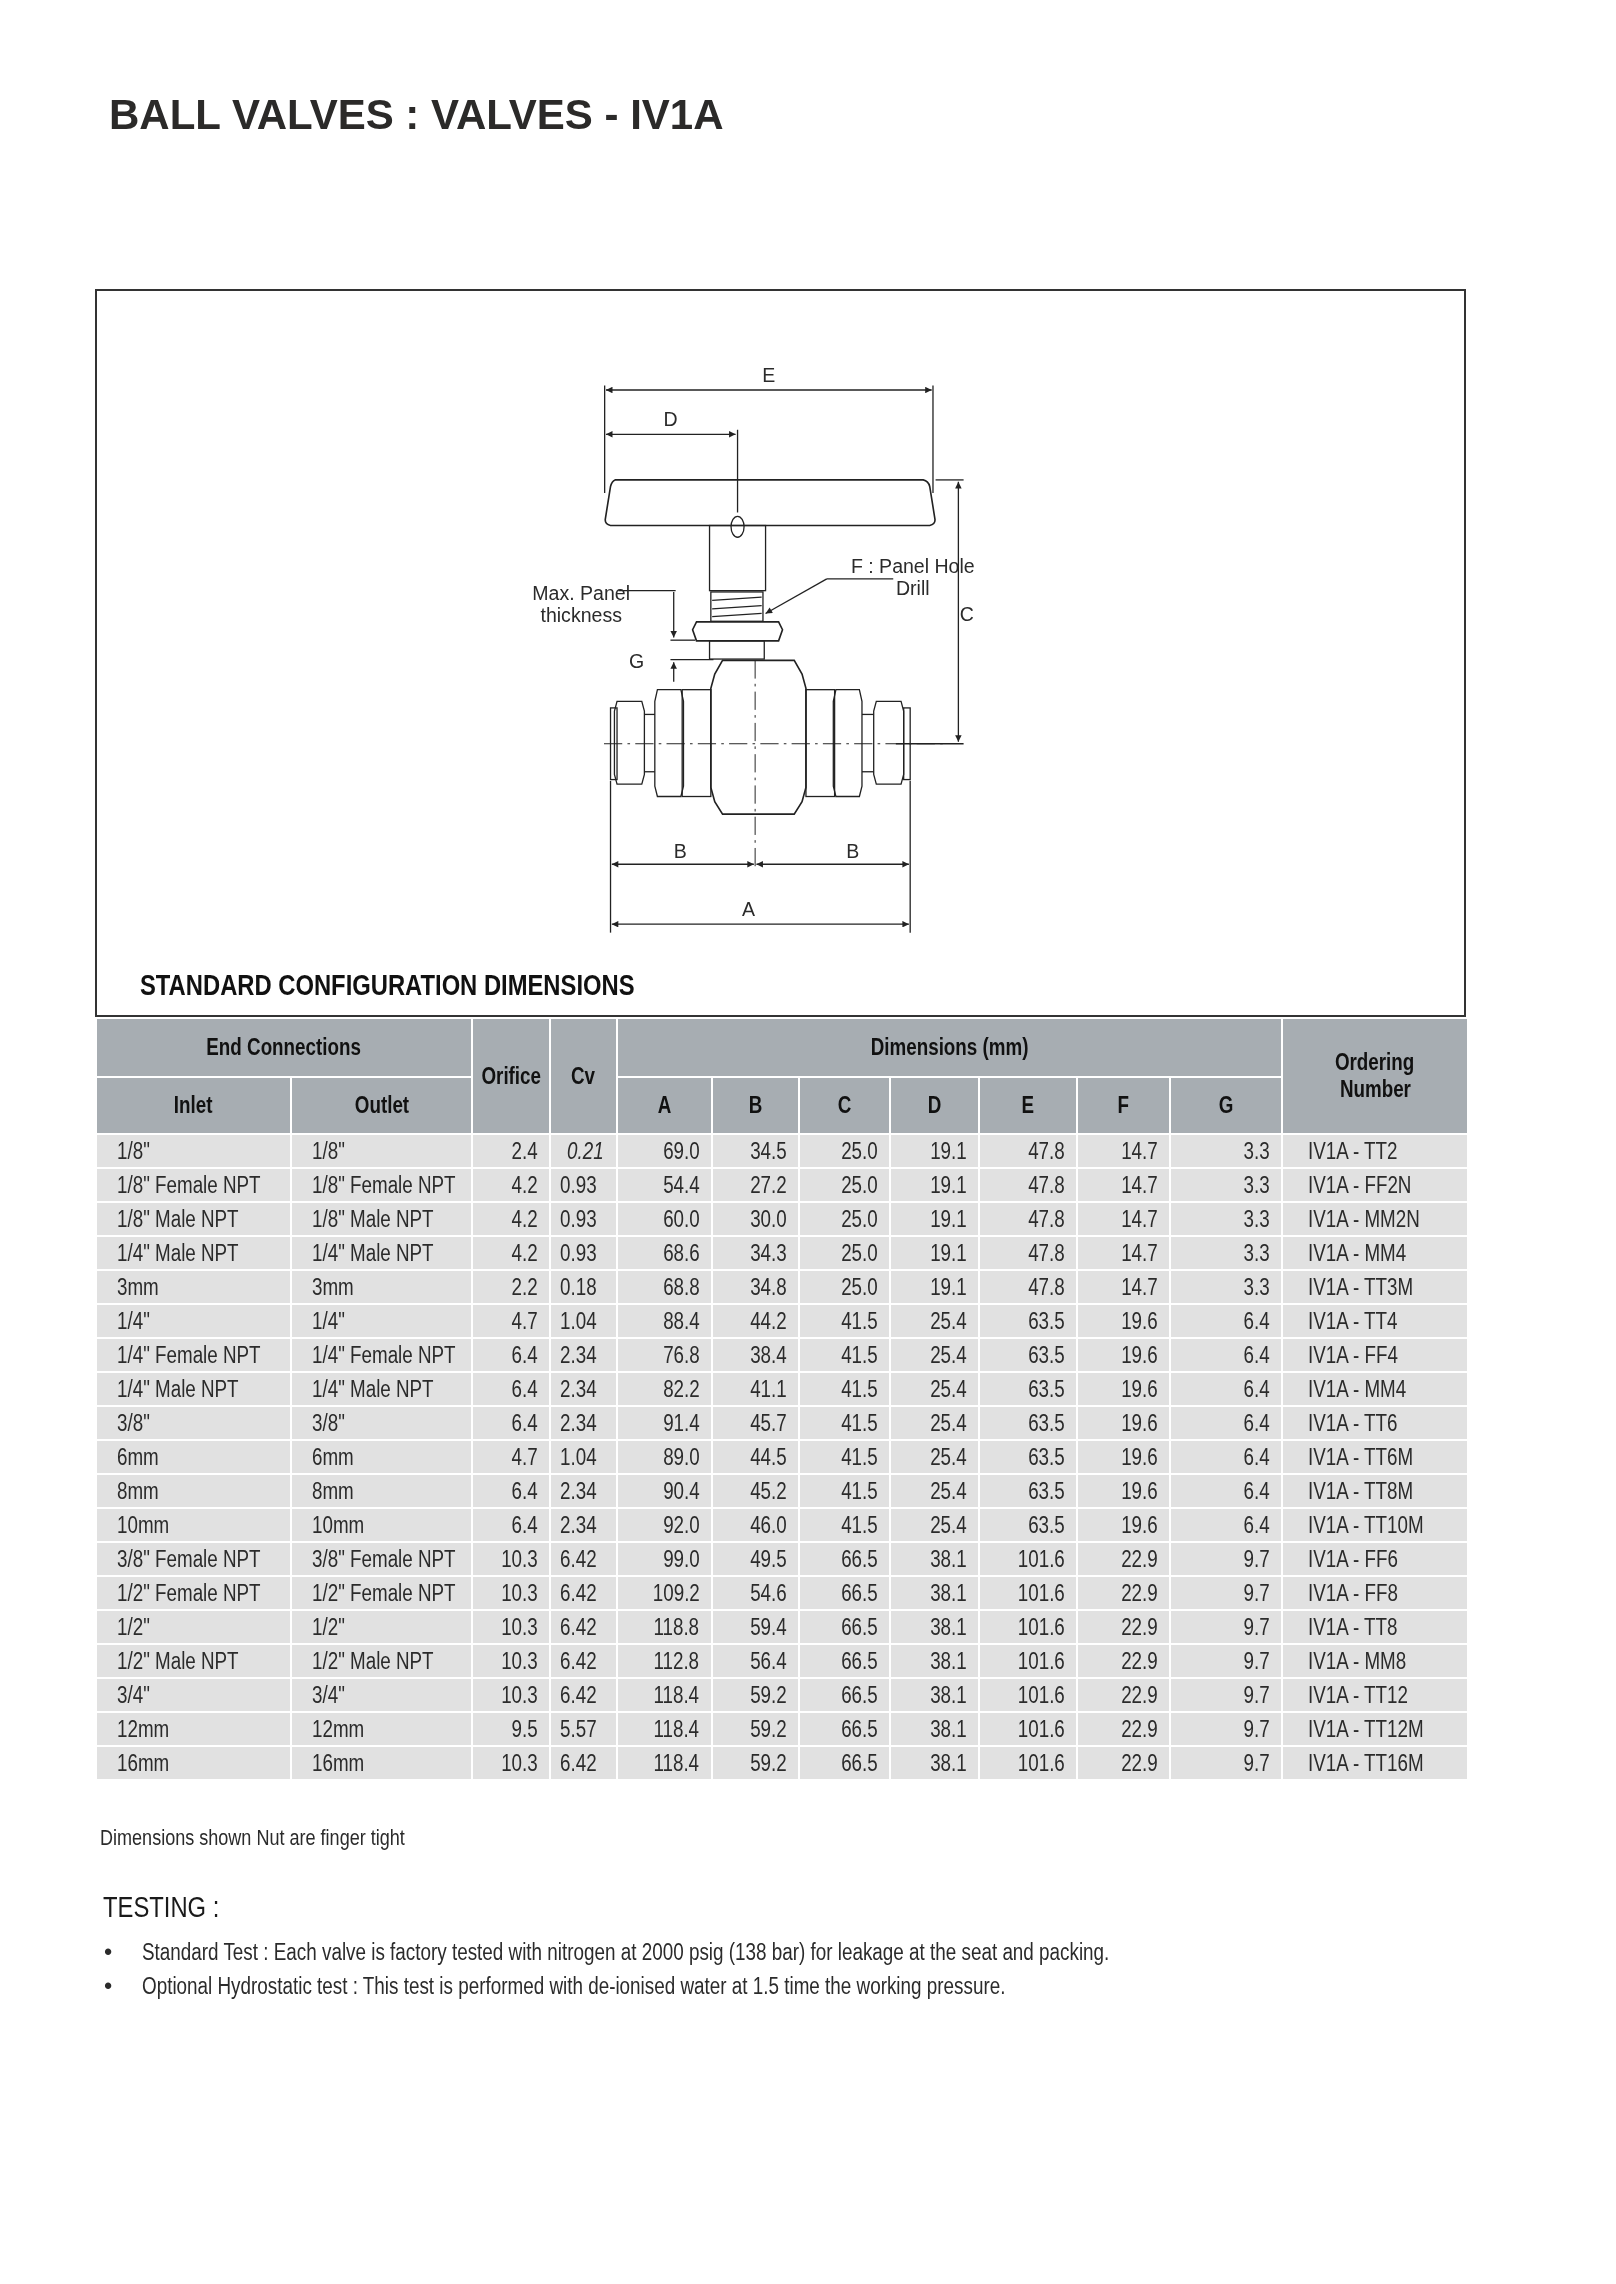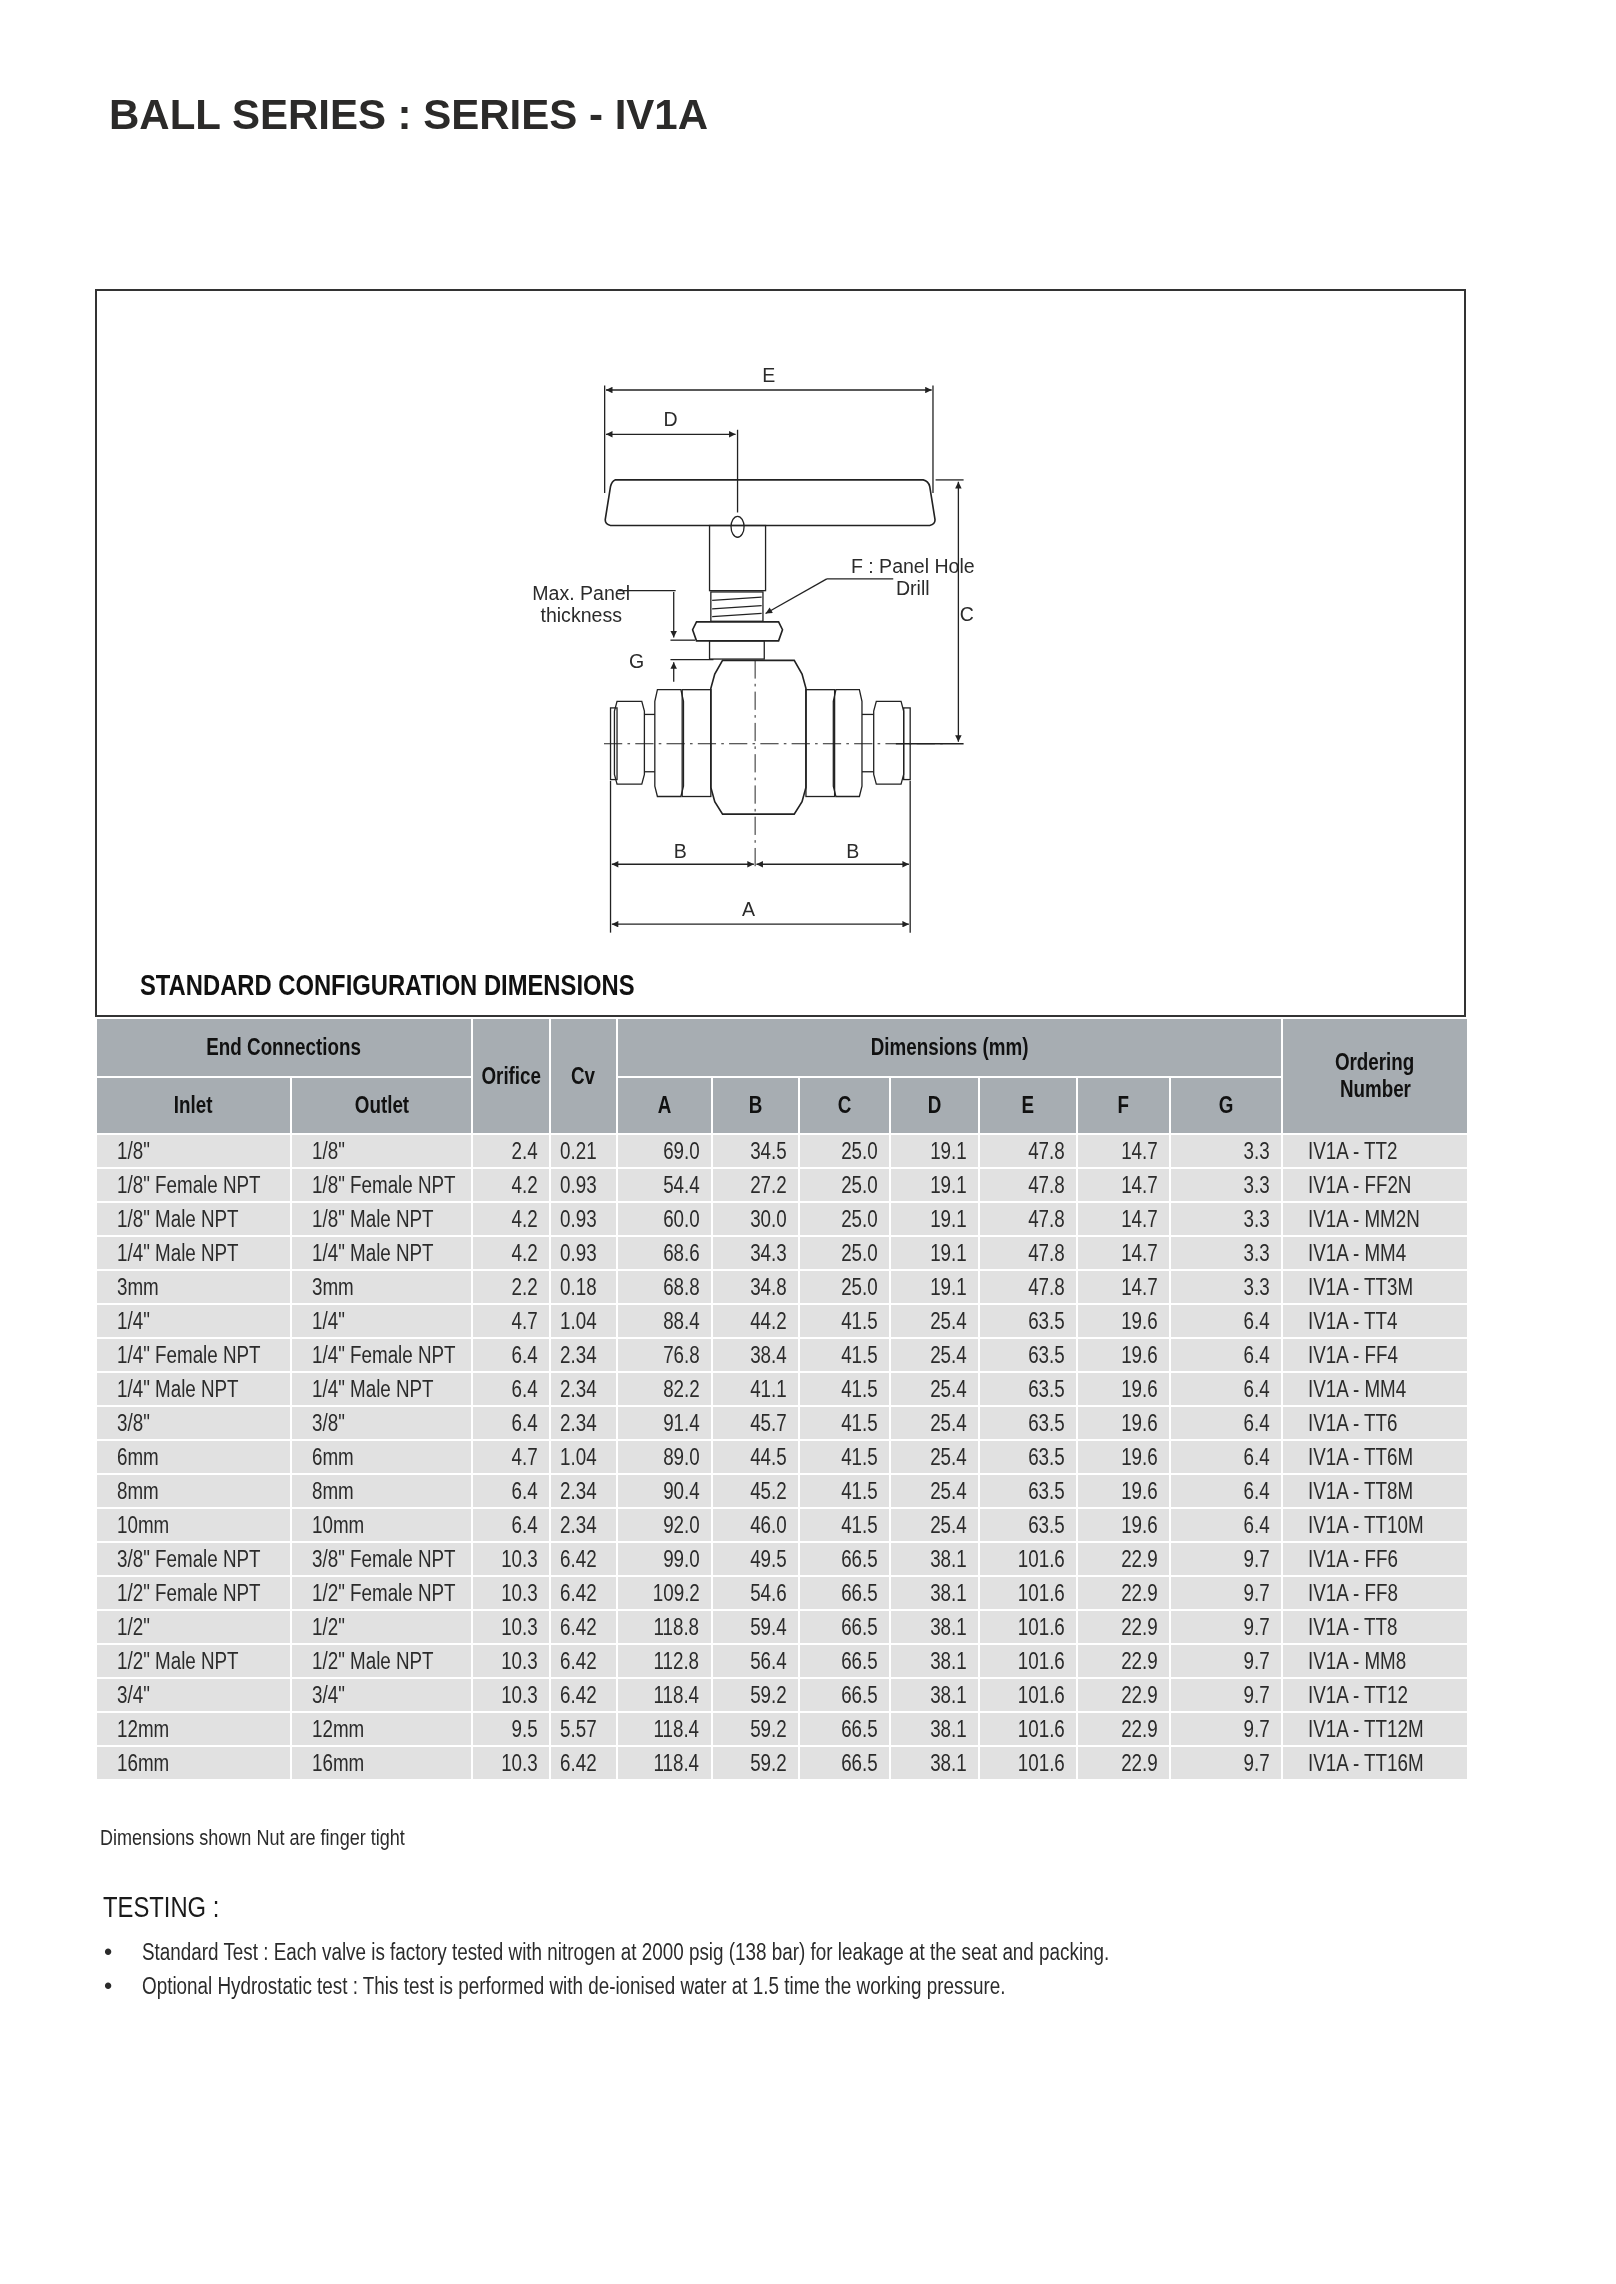--- a/index.html
+++ b/index.html
@@ -30,21 +30,21 @@
   .testing-h { position: absolute; left: 103px; top: 1891px; font-size: 29px; transform: scaleX(0.82);
                transform-origin: left top; color: #1a1a1a; white-space: nowrap; }
   .bullets { position: absolute; left: 104px; top: 1935px; margin: 0; padding: 0; list-style: none; }
   .bullets li { font-size: 23px; height: 34px; line-height: 34px; white-space: nowrap; position: relative; }
   .bullets .dot { position: absolute; left: 0; top: 0; font-size: 23.5px; }
   .bullets .txt { position: absolute; left: 38px; top: 0; transform: scaleX(0.82); transform-origin: left center; }
 </style>
 </head>
 <body>
 
-<div class="title">BALL SERIES : SERIES - IV1A</div>
+<div class="title">BALL VALVES : VALVES - IV1A</div>
 
 <div class="frame">
   <svg class="drawing" viewBox="0 0 2104 1050" xmlns="http://www.w3.org/2000/svg">
     <defs>
       <marker id="arr" viewBox="0 0 10 10" refX="10" refY="5" markerWidth="14" markerHeight="10" orient="auto-start-reverse" markerUnits="userSpaceOnUse">
         <path d="M0,0 L10,5 L0,10 z" fill="#222"></path>
       </marker>
     </defs>
     <g stroke="#222" stroke-width="2" fill="none">
 
@@ -155,21 +155,21 @@
       <th><span>E</span></th>
       <th><span>F</span></th>
       <th><span>G</span></th>
     </tr>
   </thead>
   <tbody id="table-body">
       <tr>
         <td class="left"><span style="transform-origin: left center;">1/8"</span></td>
         <td class="left"><span style="transform-origin: left center;">1/8"</span></td>
         <td class="num"><span style="transform-origin: right center;">2.4</span></td>
-        <td class="left" style="padding-left: 9px;"><span style="transform-origin: left center;">0.21</span></td>
+        <td class="left" style="padding-left: 16px; font-style: italic;"><span style="transform-origin: left center;">0.21</span></td>
         <td class="num"><span style="transform-origin: right center;">69.0</span></td>
         <td class="num"><span style="transform-origin: right center;">34.5</span></td>
         <td class="num"><span style="transform-origin: right center;">25.0</span></td>
         <td class="num"><span style="transform-origin: right center;">19.1</span></td>
         <td class="num"><span style="transform-origin: right center;">47.8</span></td>
         <td class="num"><span style="transform-origin: right center;">14.7</span></td>
         <td class="num"><span style="transform-origin: right center;">3.3</span></td>
         <td class="ord"><span style="transform-origin: left center;">IV1A - TT2</span></td>
       </tr>
       <tr>

